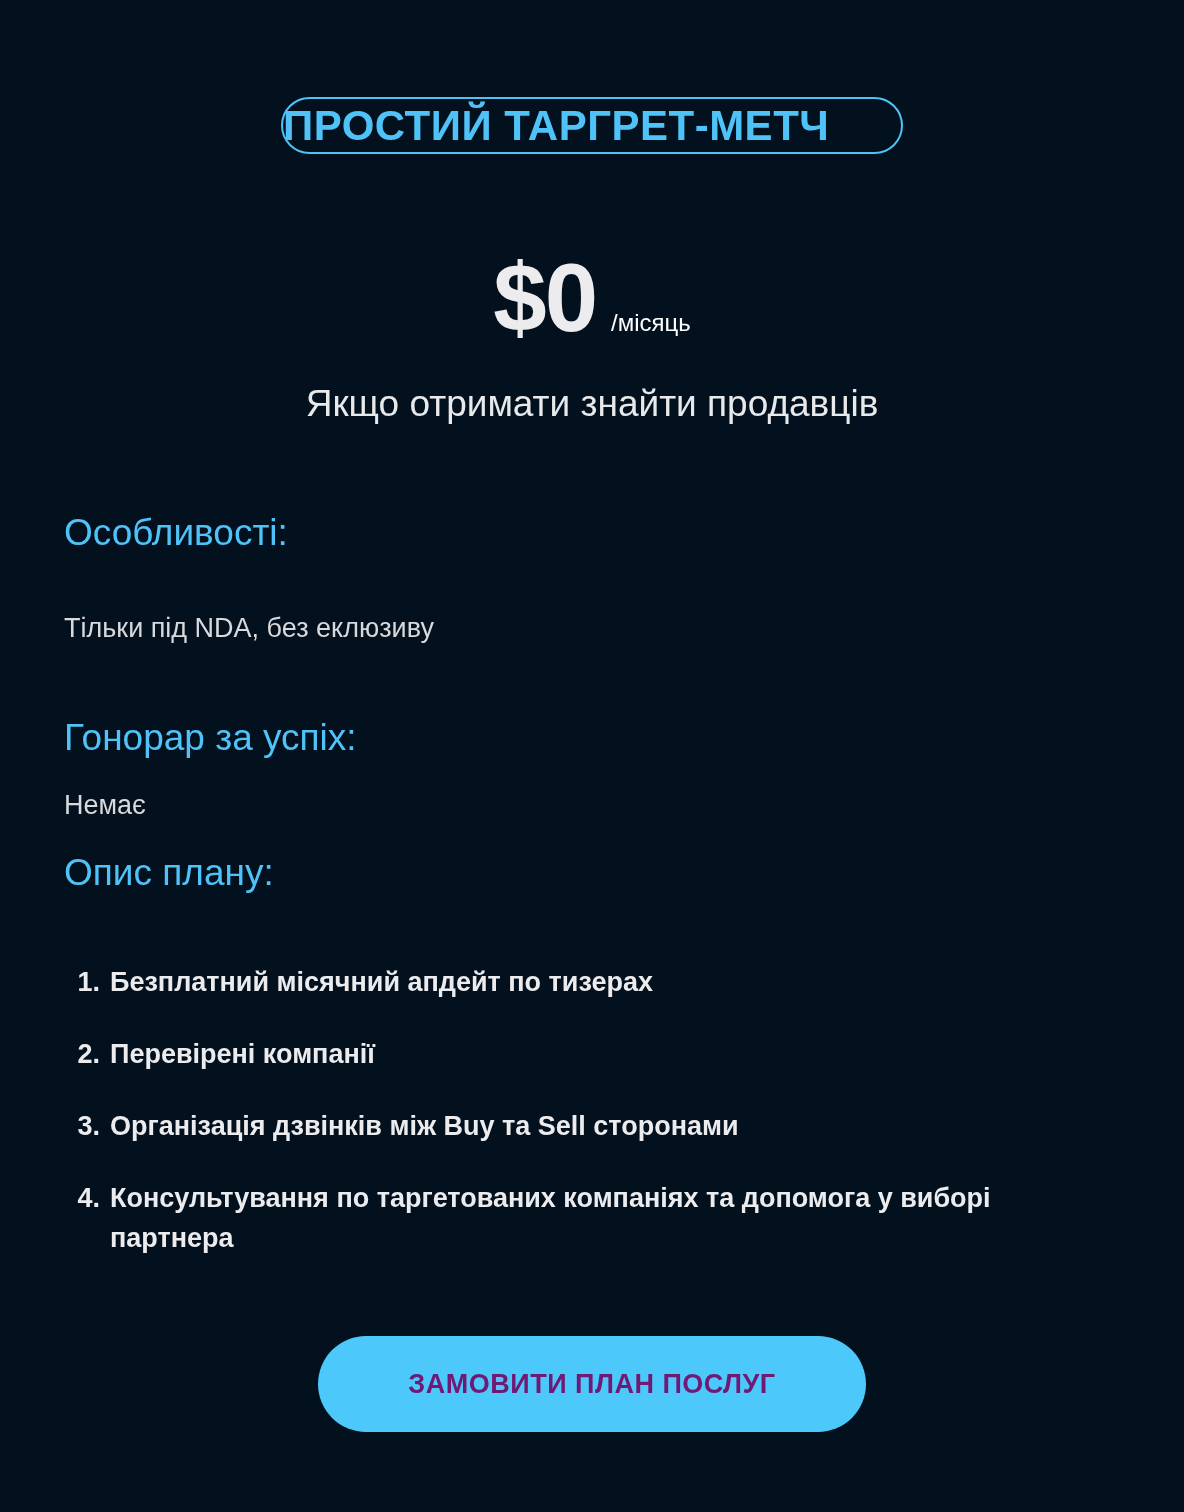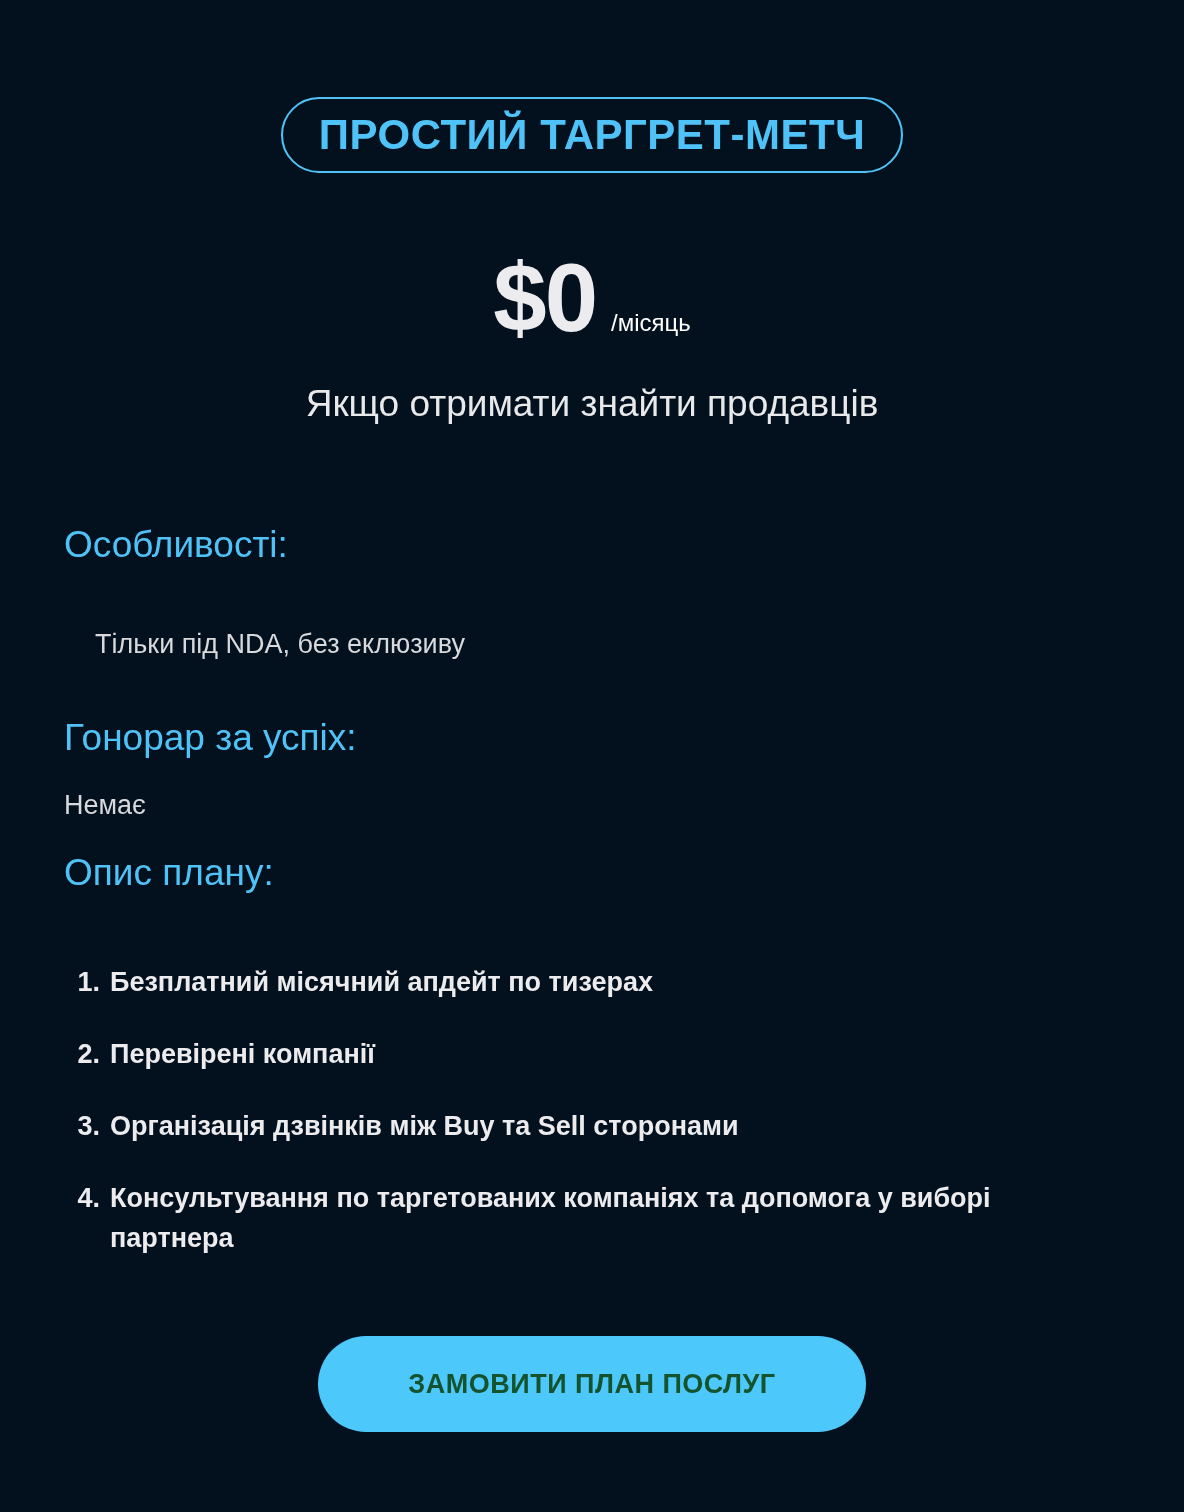--- a/index.html
+++ b/index.html
@@ -6,24 +6,24 @@
     html, body {
       width: 1184px; height: 1512px;
       background: #03111f;
       font-family: "Liberation Sans", "DejaVu Sans", sans-serif;
       color: #e8e9eb;
       overflow: hidden;
     }
     .card { position: relative; width: 1184px; height: 1512px; }
     .badge {
       position: absolute; left: 281px; top: 97px;
-      width: 622px; height: 76px;
+      width: 622px; height: 57px;
       border: 2px solid #4fc3f7;
       border-radius: 40px;
-      display: flex; align-items: center; justify-content: center;
+      display: flex; align-items: center; 
     }
     .badge-text {
       color: #4fc3f7; font-weight: bold; font-size: 42px;
       letter-spacing: 0.5px;
     }
     .price-row {
       position: absolute; top: 248px; left: 0; width: 1184px;
       display: flex; justify-content: center; align-items: baseline;
     }
     .price-amount {
@@ -56,42 +56,42 @@
     .plan-num { width: 46px; text-align: right; padding-right: 10px; flex-shrink: 0; }
     .plan-text { flex: 1; }
     .order-button {
       position: absolute; left: 318px; top: 1336px;
       width: 548px; height: 96px;
       background: #4dc8fb; border: none; border-radius: 48px;
       display: flex; align-items: center; justify-content: center;
       cursor: pointer;
     }
     .order-button span {
-      font-size: 27px; font-weight: bold; color: #14532d; letter-spacing: 0.5px;
+      font-size: 27px; font-weight: bold; color: #701a75; letter-spacing: 0.5px;
     }
   </style>
 </head>
 <body>
 
 <div class="card">
   <div class="badge">
     <span class="badge-text">ПРОСТИЙ ТАРГРЕТ-МЕТЧ</span>
   </div>
 
   <div class="price-row">
     <span class="price-amount">$0</span>
     <span class="price-period">/місяць</span>
   </div>
 
   <div class="subtitle">
     <div>Якщо отримати знайти продавців</div>
   </div>
 
-  <div class="section-title" style="top:524px;">Особливості:</div>
-  <div class="section-text" style="top:629px;margin-left:31px;">Тільки під NDA, без еклюзиву</div>
+  <div class="section-title" style="top:512px;">Особливості:</div>
+  <div class="section-text" style="top:613px;">Тільки під NDA, без еклюзиву</div>
 
   <div class="section-title" style="top:717px;">Гонорар за успіх:</div>
   <div class="section-text" style="top:790px;">Немає</div>
 
   <div class="section-title" style="top:852px;">Опис плану:</div>
 
   <ol class="plan-list">
     <li class="plan-item">
       <span class="plan-num">1.</span>
       <span class="plan-text">Безплатний місячний апдейт по тизерах</span>

